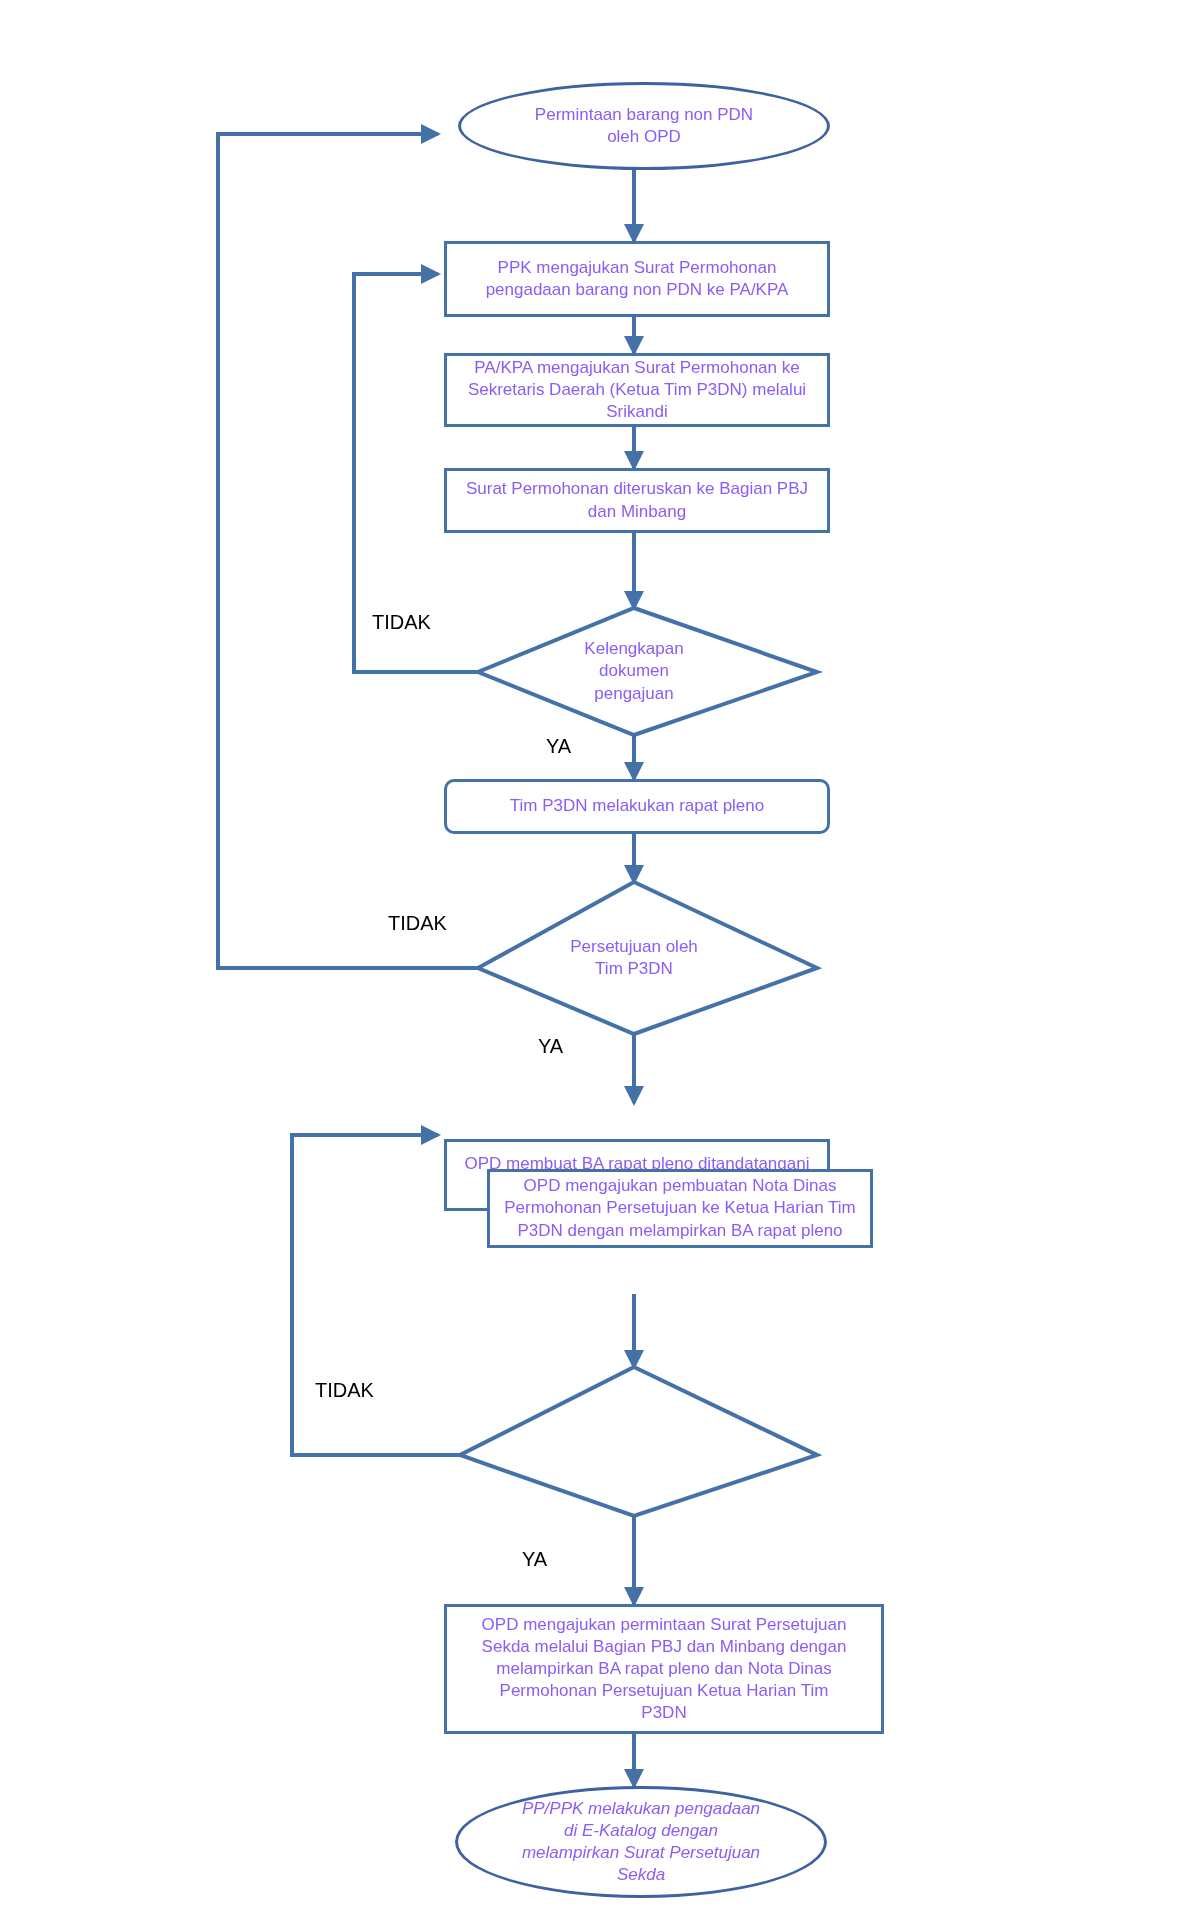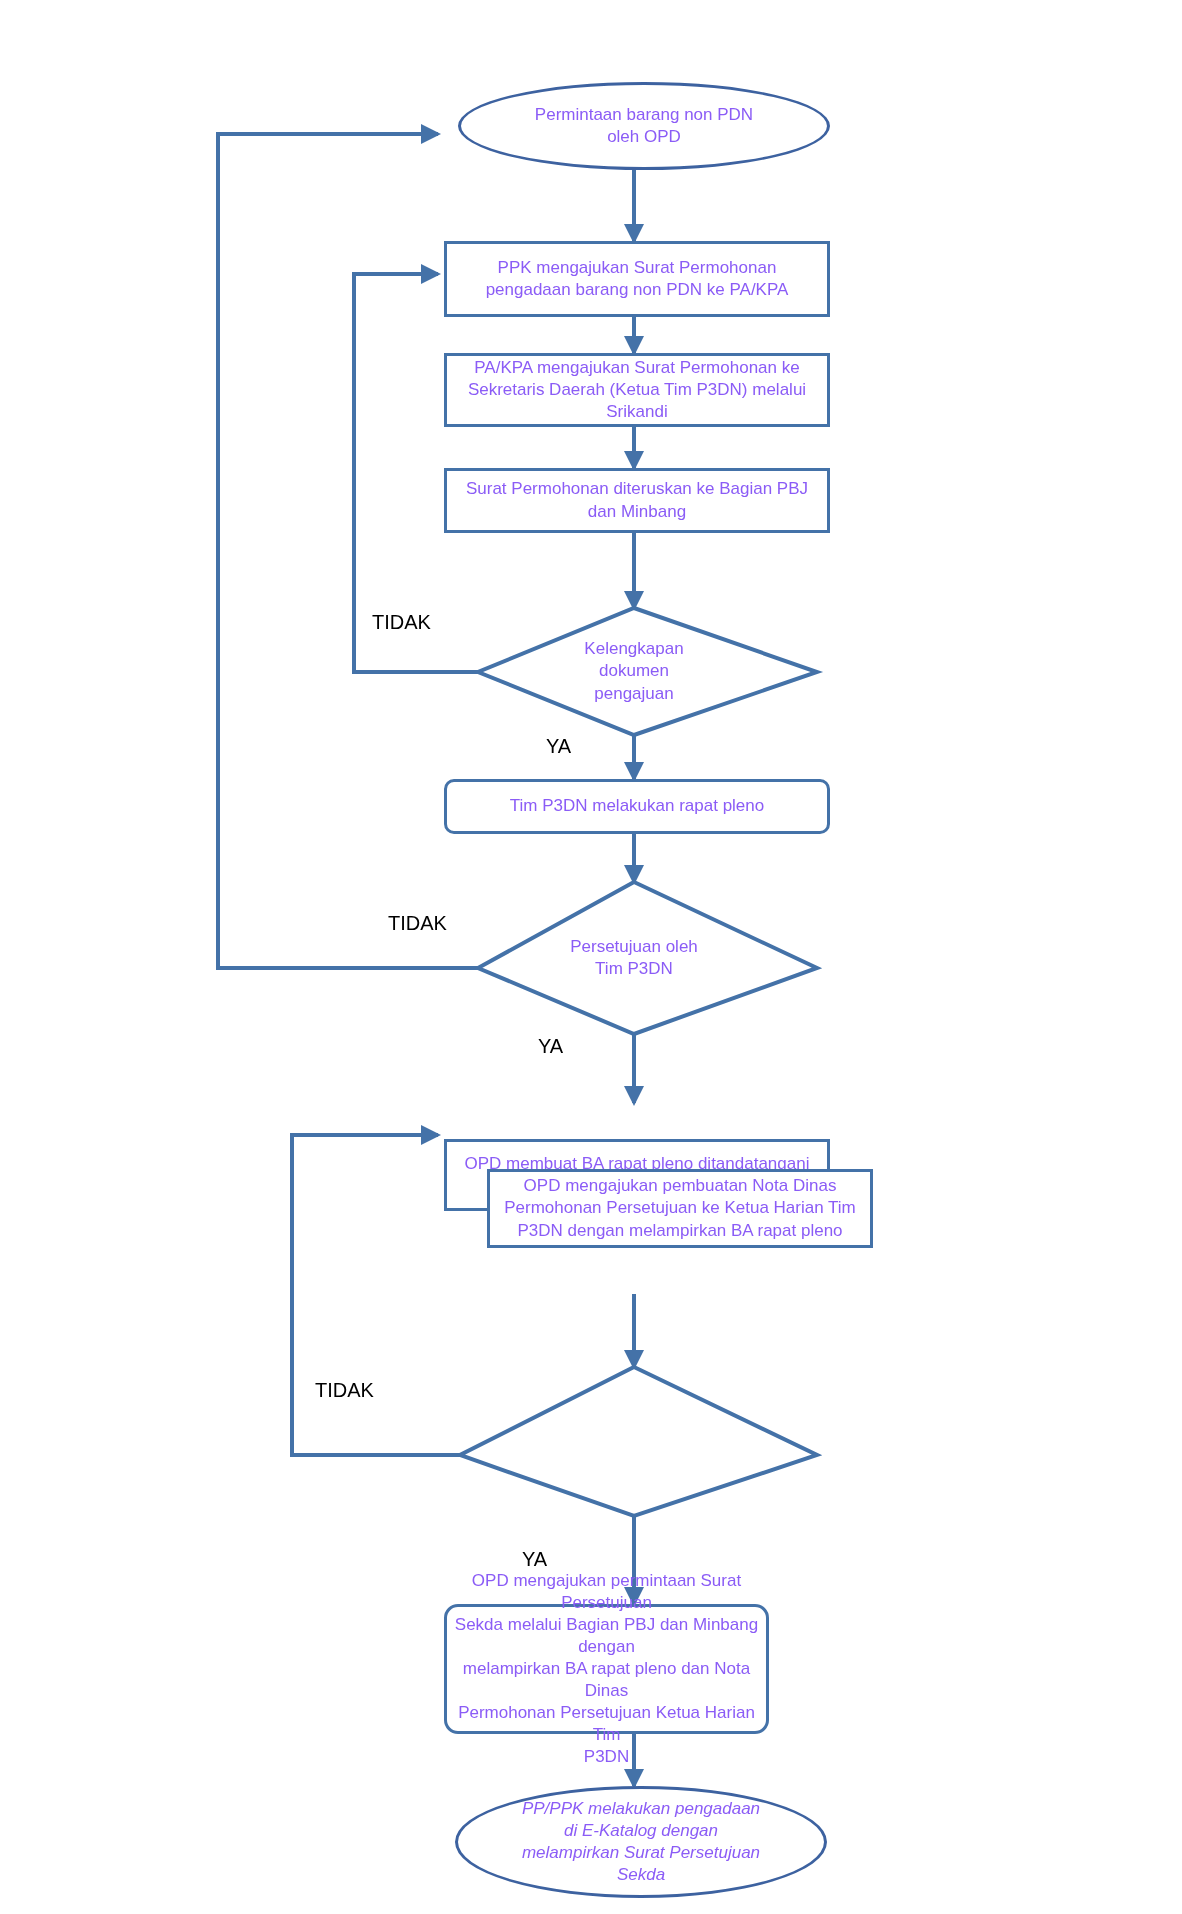--- a/index.html
+++ b/index.html
@@ -157,21 +157,21 @@
 Tim P3DN dan perwakilan OPD</span>
   </div>
 
   <div class="node proc" style="left:444px; top:1169px; width:386px; height:79px;margin-left:43px;">
     <span class="txt">OPD mengajukan pembuatan Nota Dinas
 Permohonan Persetujuan ke Ketua Harian Tim
 P3DN dengan melampirkan BA rapat pleno</span>
   </div>
 
 
-  <div class="node proc" style="left:444px; top:1604px; width:325px; height:130px;border-radius:14px;">
+  <div class="node proc" style="left:444px; top:1604px; width:440px; height:130px;">
     <span class="txt">OPD mengajukan permintaan Surat Persetujuan
 Sekda melalui Bagian PBJ dan Minbang dengan
 melampirkan BA rapat pleno dan Nota Dinas
 Permohonan Persetujuan Ketua Harian Tim
 P3DN</span>
   </div>
 
   <div class="node term" style="left:455px; top:1786px; width:372px; height:112px;font-style:italic;">
     <span class="txt">PP/PPK melakukan pengadaan
 di E-Katalog dengan

